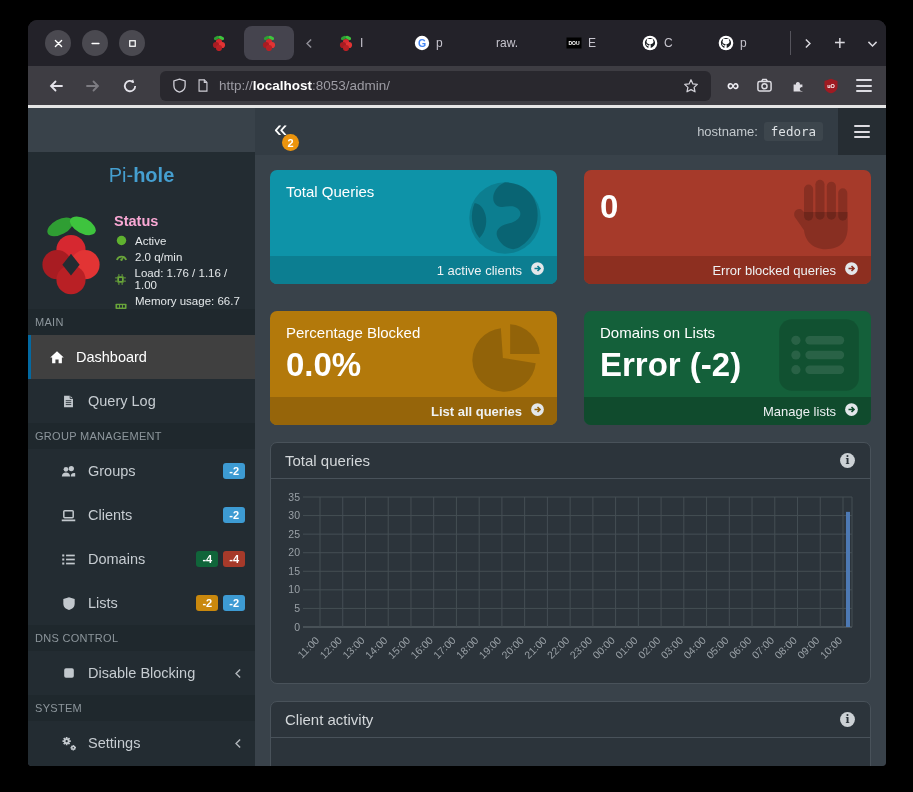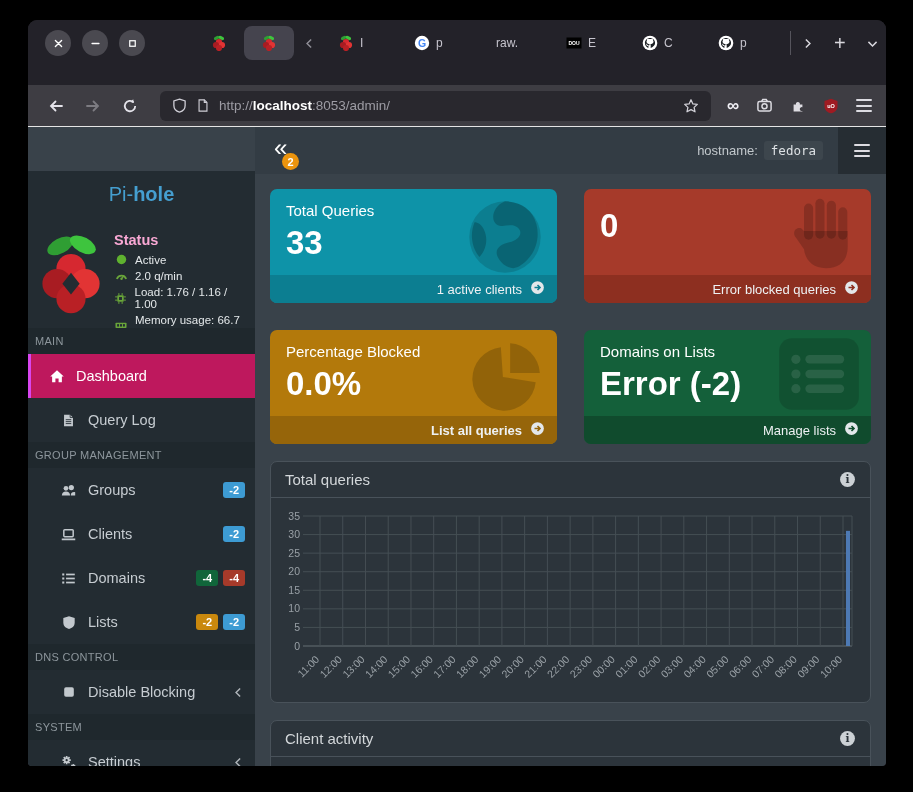--- a/index.html
+++ b/index.html
@@ -15,22 +15,22 @@
   .tab-pinned{margin-left:64px;width:20px;display:flex;justify-content:center;}
   .tab-active{margin-left:15px;width:50px;height:34px;border-radius:8px;background:#45444e;
     display:flex;align-items:center;justify-content:center;}
   .tab-scroll{margin-left:9px;color:#8f8e96;display:flex;align-items:center;}
   .tabs{display:flex;margin-left:16px;}
   .tab{width:76px;height:34px;display:flex;align-items:center;gap:6px;padding:0 6px;overflow:hidden;}
   .tab .tlabel{font-size:12px;color:#c6c4cd;white-space:nowrap;overflow:hidden;}
   .tab-sep{width:1px;height:24px;background:#55545c;margin:0 8px 0 2px;}
   .tab-actions{display:flex;align-items:center;gap:20px;color:#d8d7dd;margin-left:2px;}
   .tab-actions .plus{font-size:20px;font-weight:400;line-height:1;}
-  .toolbar{height:42px;background:#3e3d43;border-bottom:1px solid #e5e5e5;display:flex;
-    align-items:center;padding:0 14px 0 20px;flex:none;margin-top:19px;}
+  .toolbar{height:42px;background:#3e3d43;border-bottom:3px solid #e5e5e5;display:flex;
+    align-items:center;padding:0 14px 0 20px;flex:none;}
   .navbtns{display:flex;align-items:center;gap:21px;color:#e4e3ea;}
   .navbtns .dim{opacity:.38;}
   .urlfield{flex:1;height:30px;margin:0 16px 0 22px;background:#29282e;border-radius:6px;
     display:flex;align-items:center;padding:0 12px;gap:9px;min-width:0;}
   .urltext{font-size:13.5px;color:#9d9ca4;white-space:nowrap;overflow:hidden;}
   .urltext b{color:#fff;font-weight:700;}
   .urlstar{margin-left:auto;display:flex;}
   .extensions{display:flex;align-items:center;gap:17px;color:#e4e3ea;}
   .inf{font-size:17px;font-weight:700;color:#f0eff5;line-height:1;}
   .menu-bars{display:flex;flex-direction:column;gap:3.5px;}
@@ -46,21 +46,21 @@
   .status-block{font-size:11.5px;color:#e4e8ea;}
   .status-title{font-size:14.5px;font-weight:700;color:#f9a8d4;margin-bottom:5px;}
   .srow{display:flex;align-items:center;gap:7px;margin-bottom:3.5px;}
   .srow .sic{width:14px;display:flex;justify-content:center;}
   .menu{flex:1;}
   .msec{height:26px;line-height:26px;background:#1f282d;color:#8d969c;font-size:11px;
     padding-left:7px;letter-spacing:.3px;}
   .mitem{height:44px;display:flex;align-items:center;padding-left:31px;color:#c6ccd1;
     font-size:14.5px;cursor:default;position:relative;}
   .mitem .mic{width:19px;display:flex;justify-content:center;margin-right:10px;color:#c2c8cd;}
-  .mitem.active{background:#be185d;border-left:3px solid #d946ef;padding-left:16px;color:#fff;text-align:right;}
+  .mitem.active{background:#404040;border-left:3px solid #0369a1;padding-left:16px;color:#fff;text-align:right;}
   .mitem.active .mic{color:#fff;}
   .mright{margin-left:auto;display:flex;align-items:center;gap:5px;margin-right:10px;}
   .badge{font-size:11px;font-weight:700;color:#fff;border-radius:3px;padding:2.5px 6px;line-height:1;}
   .badge.circle{border-radius:50%;width:17px;height:17px;display:flex;align-items:center;
     justify-content:center;padding:0;}
   .chev{color:#aeb4b9;margin-left:6px;display:flex;}
   
   .main{flex:1;display:flex;flex-direction:column;min-width:0;}
   .navbar{height:47px;flex:none;background:#333c44;display:flex;align-items:center;}
   .collapse-wrap{position:relative;width:60px;height:47px;flex:none;}
@@ -510,21 +510,20 @@
               <i></i>
               <i></i>
             </span>
           </div>
       </div>
 
       <div class="content">
         <div class="cards" id="cards">
             <div class="card" style="background: rgb(14, 147, 168);">
               <div class="card-title">Total Queries</div>
-              <div class="card-value">33</div>
               <span class="card-bigicon">
                 <svg viewBox="0 0 40 40" width="84" height="84">
                   <circle cx="20" cy="20" r="17" fill="rgba(0,0,0,0.14)"></circle>
                   <path d="M20 3 C14 5.5 13 12 16 14 C19 16 23 13 26 15.5 C29 18 26.5 21.5 22 22.5 C17.5 23.5 14.5 26 16.8 30 C19 34 24 36.5 27.5 33.5 C33.5 29.5 37 22 35 14 C33 6.5 27 3 20 3 Z" fill="rgba(0,0,0,0.2)"></path>
                   <path d="M5.5 13 C3.4 18 3.7 24.5 7.8 29.5 C11 26.5 12 21 10.2 17 C9 14 7 13 5.5 13 Z" fill="rgba(0,0,0,0.2)"></path>
                 </svg>
               </span>
               <div class="card-footer" style="background: rgb(12, 126, 145);">
                 <span>1 active clients</span>
                 <span class="inline-svg"><svg viewBox="0 0 16 16" width="15" height="15">

